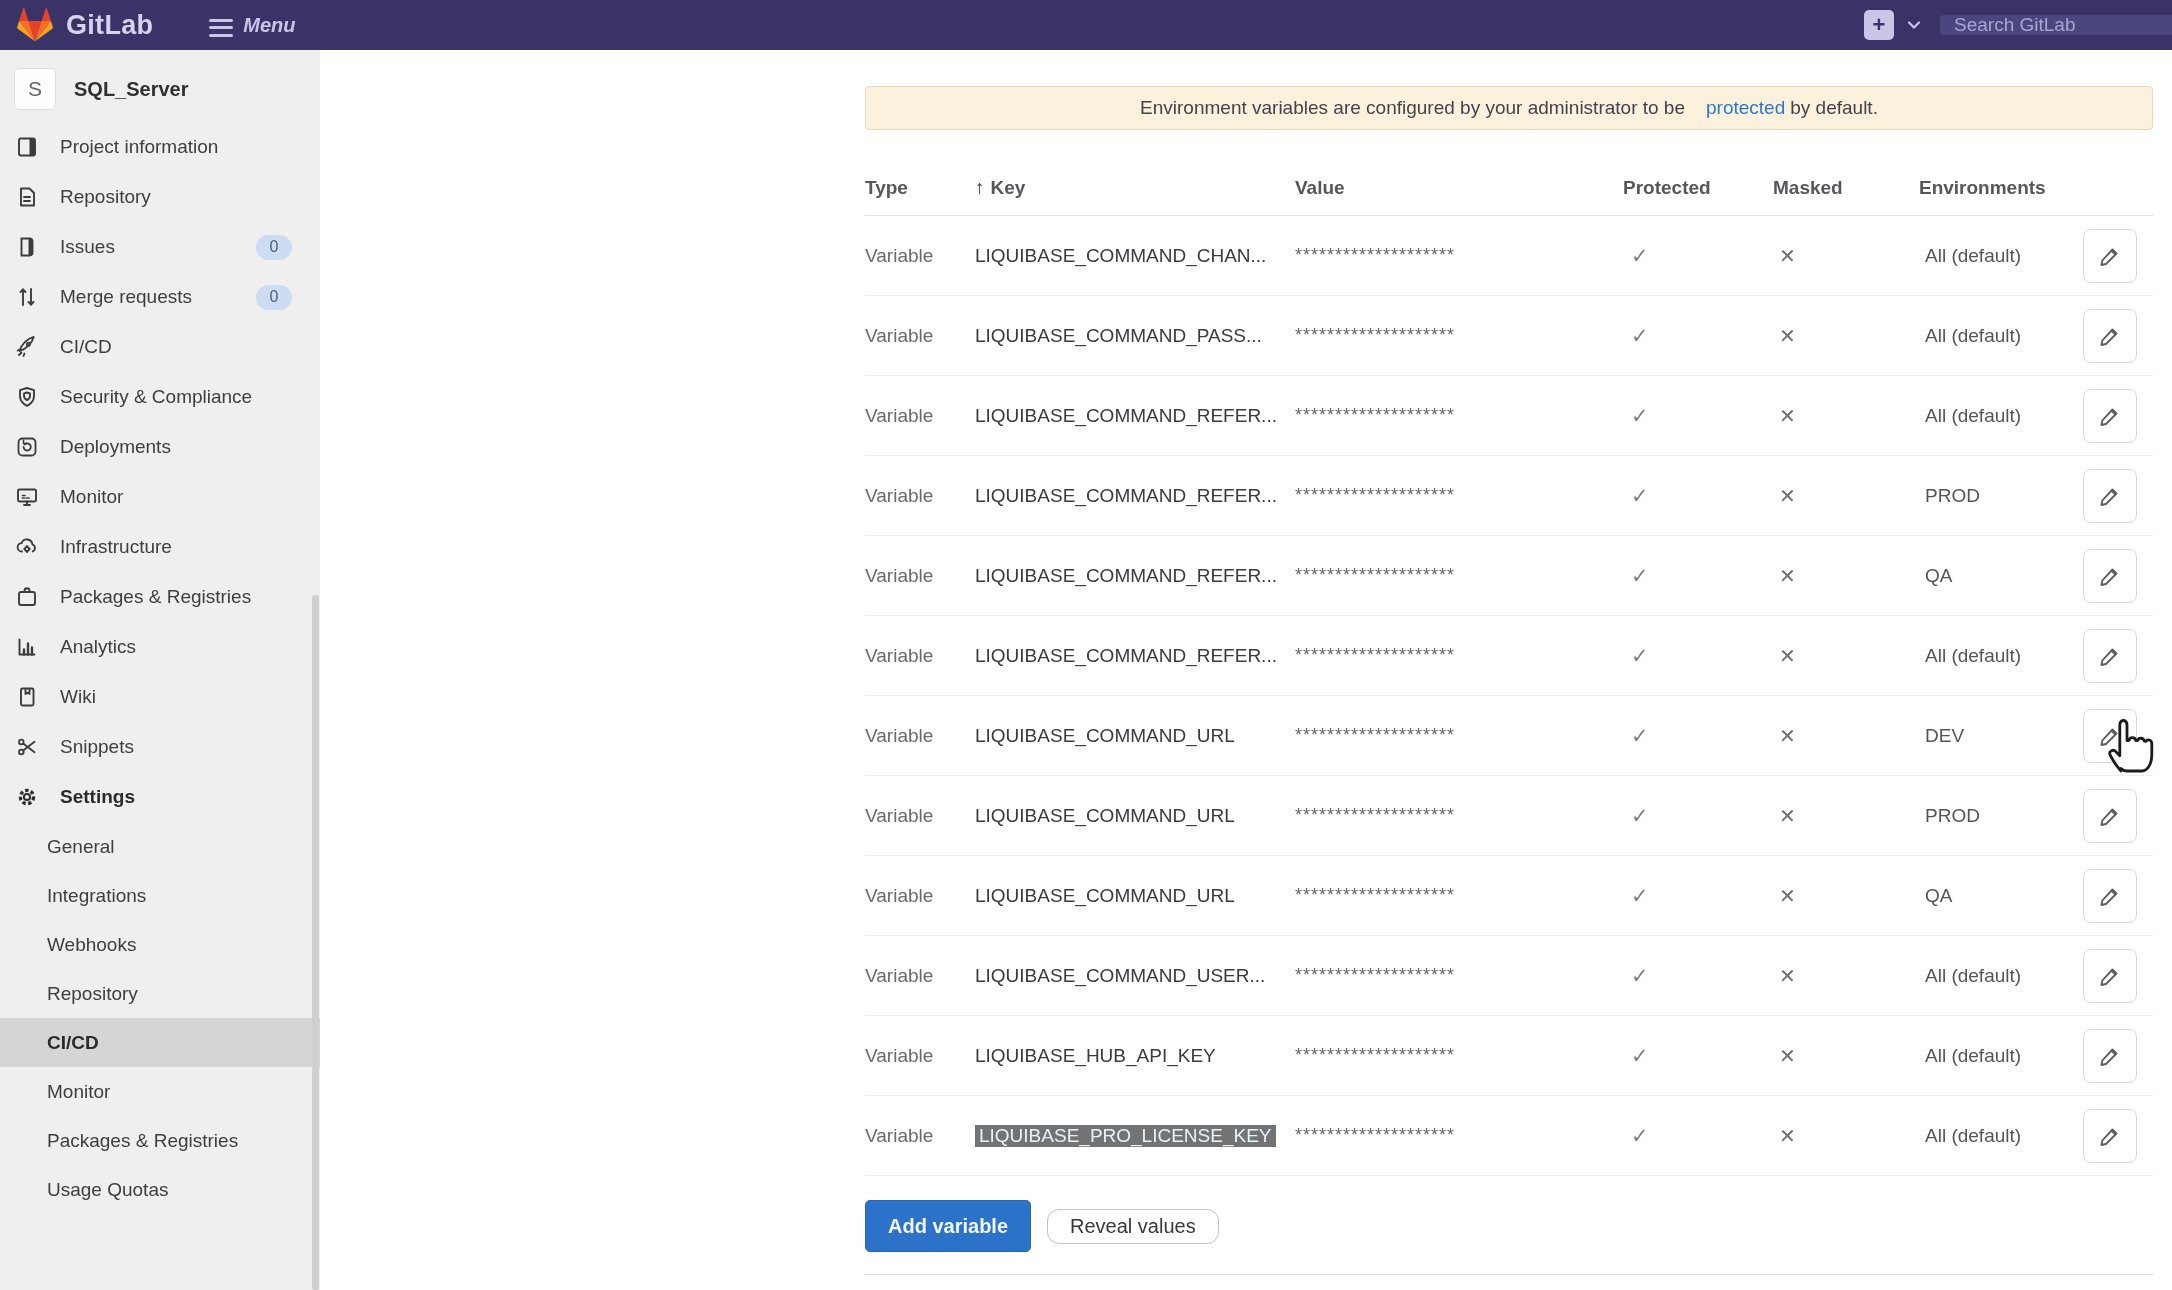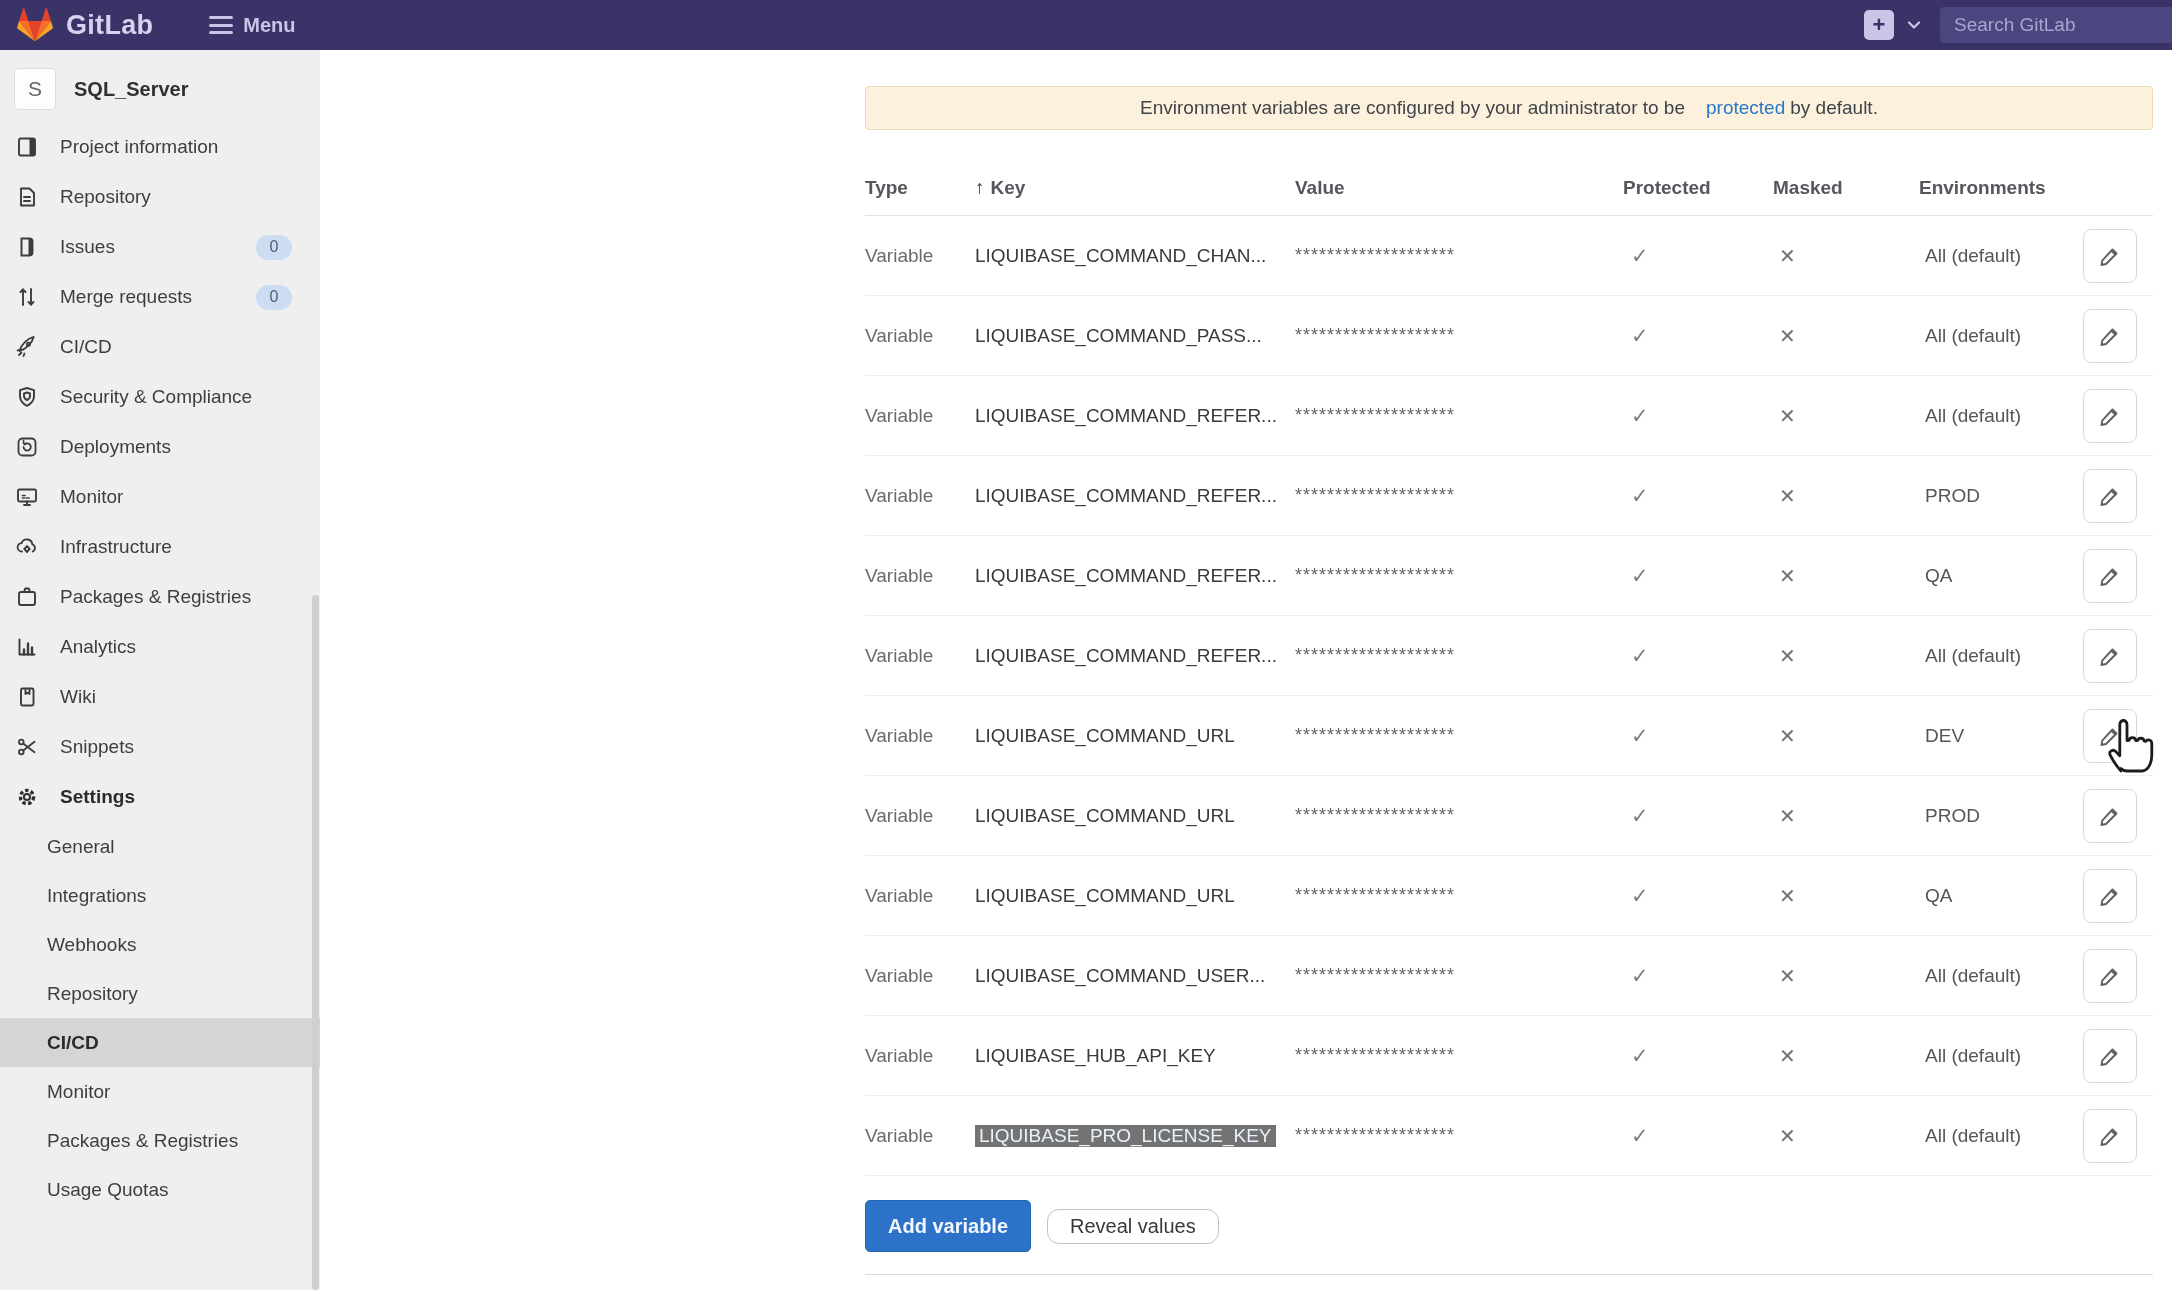--- a/index.html
+++ b/index.html
@@ -4,29 +4,29 @@
 <style>
   * { margin:0; padding:0; box-sizing:border-box; }
   html,body { width:2172px; height:1290px; overflow:hidden; background:#fff;
     font-family:"Liberation Sans","DejaVu Sans",sans-serif; }
 
   
   .topbar { position:relative; height:50px; background:#3a3367; display:flex; align-items:center; padding:0 16px; }
   .logo-wrap { display:flex; align-items:center; gap:12px; }
   .logo-fox { width:38px; height:36px; }
   .logo-text { font-size:27px; font-weight:600; color:#d7d3ef; letter-spacing:.3px; }
-  .menu-wrap { display:flex; align-items:center; gap:10px; margin-left:56px; cursor:pointer; }
+  .menu-wrap { display:flex; align-items:flex-end; gap:10px; margin-left:56px; cursor:pointer;font-style:italic; }
   .hamburger { width:24px; height:18px; display:flex; flex-direction:column; justify-content:space-between; }
   .hamburger i { display:block; height:3px; border-radius:2px; background:#c9c5e8; }
   .menu-text { font-size:20px; font-weight:700; color:#c9c5e8; }
   .topbar-right { position:absolute; right:0; top:0; height:50px; display:flex; align-items:center; }
   .plus-btn { width:30px; height:30px; background:#c9c6e8; border-radius:5px; display:flex; align-items:center; justify-content:center;
     color:#3a3367; font-size:22px; font-weight:700; line-height:1; cursor:pointer; }
   .caret { margin:0 18px 0 12px; width:16px; height:16px; }
-  .search-box { width:232px; height:36px; background:#4c4680; border:none; border-radius:4px 0 0 4px; padding:0 14px;
+  .search-box { width:232px; height:20px; background:#4c4680; border:none; border-radius:4px 0 0 4px; padding:0 14px;
     font-size:19px; color:#e8e5f5; outline:none; }
   .search-box::placeholder { color:#aaa5cf; }
 
   
   .shell { display:flex; height:1240px; }
 
   
   .sidebar { position:relative; width:320px; background:#efefef; flex:none; }
   .proj-header { display:flex; align-items:center; gap:18px; padding:18px 14px 12px 14px; }
   .proj-avatar { width:42px; height:42px; background:#fdfdfd; border:1px solid #ddd; border-radius:5px;

